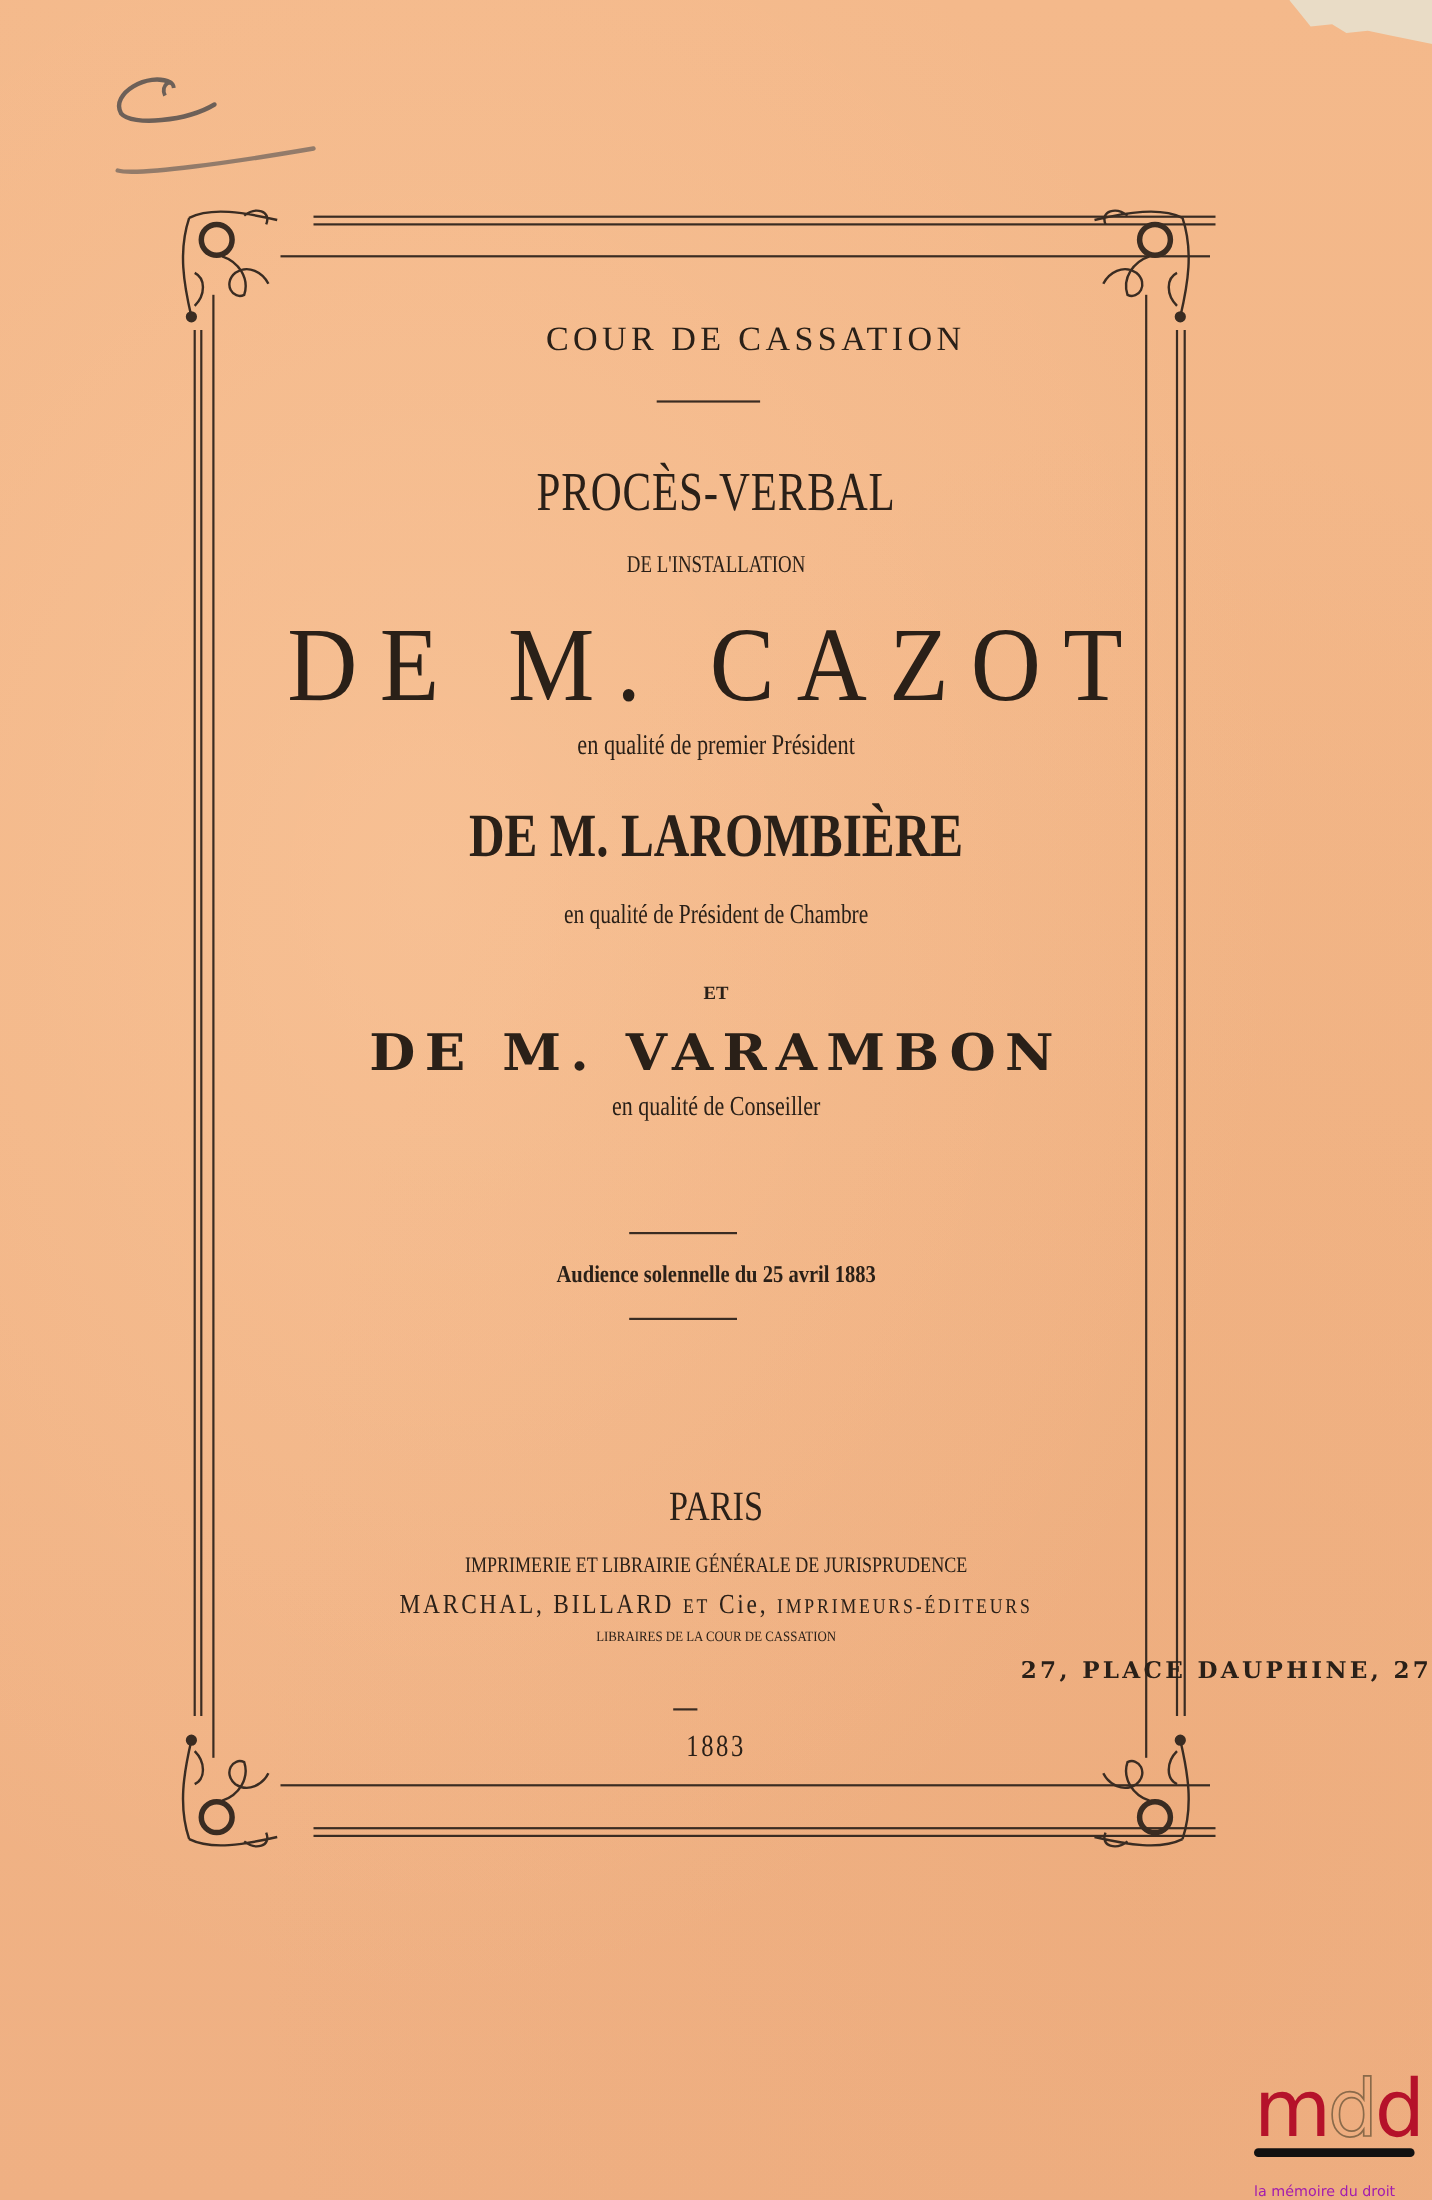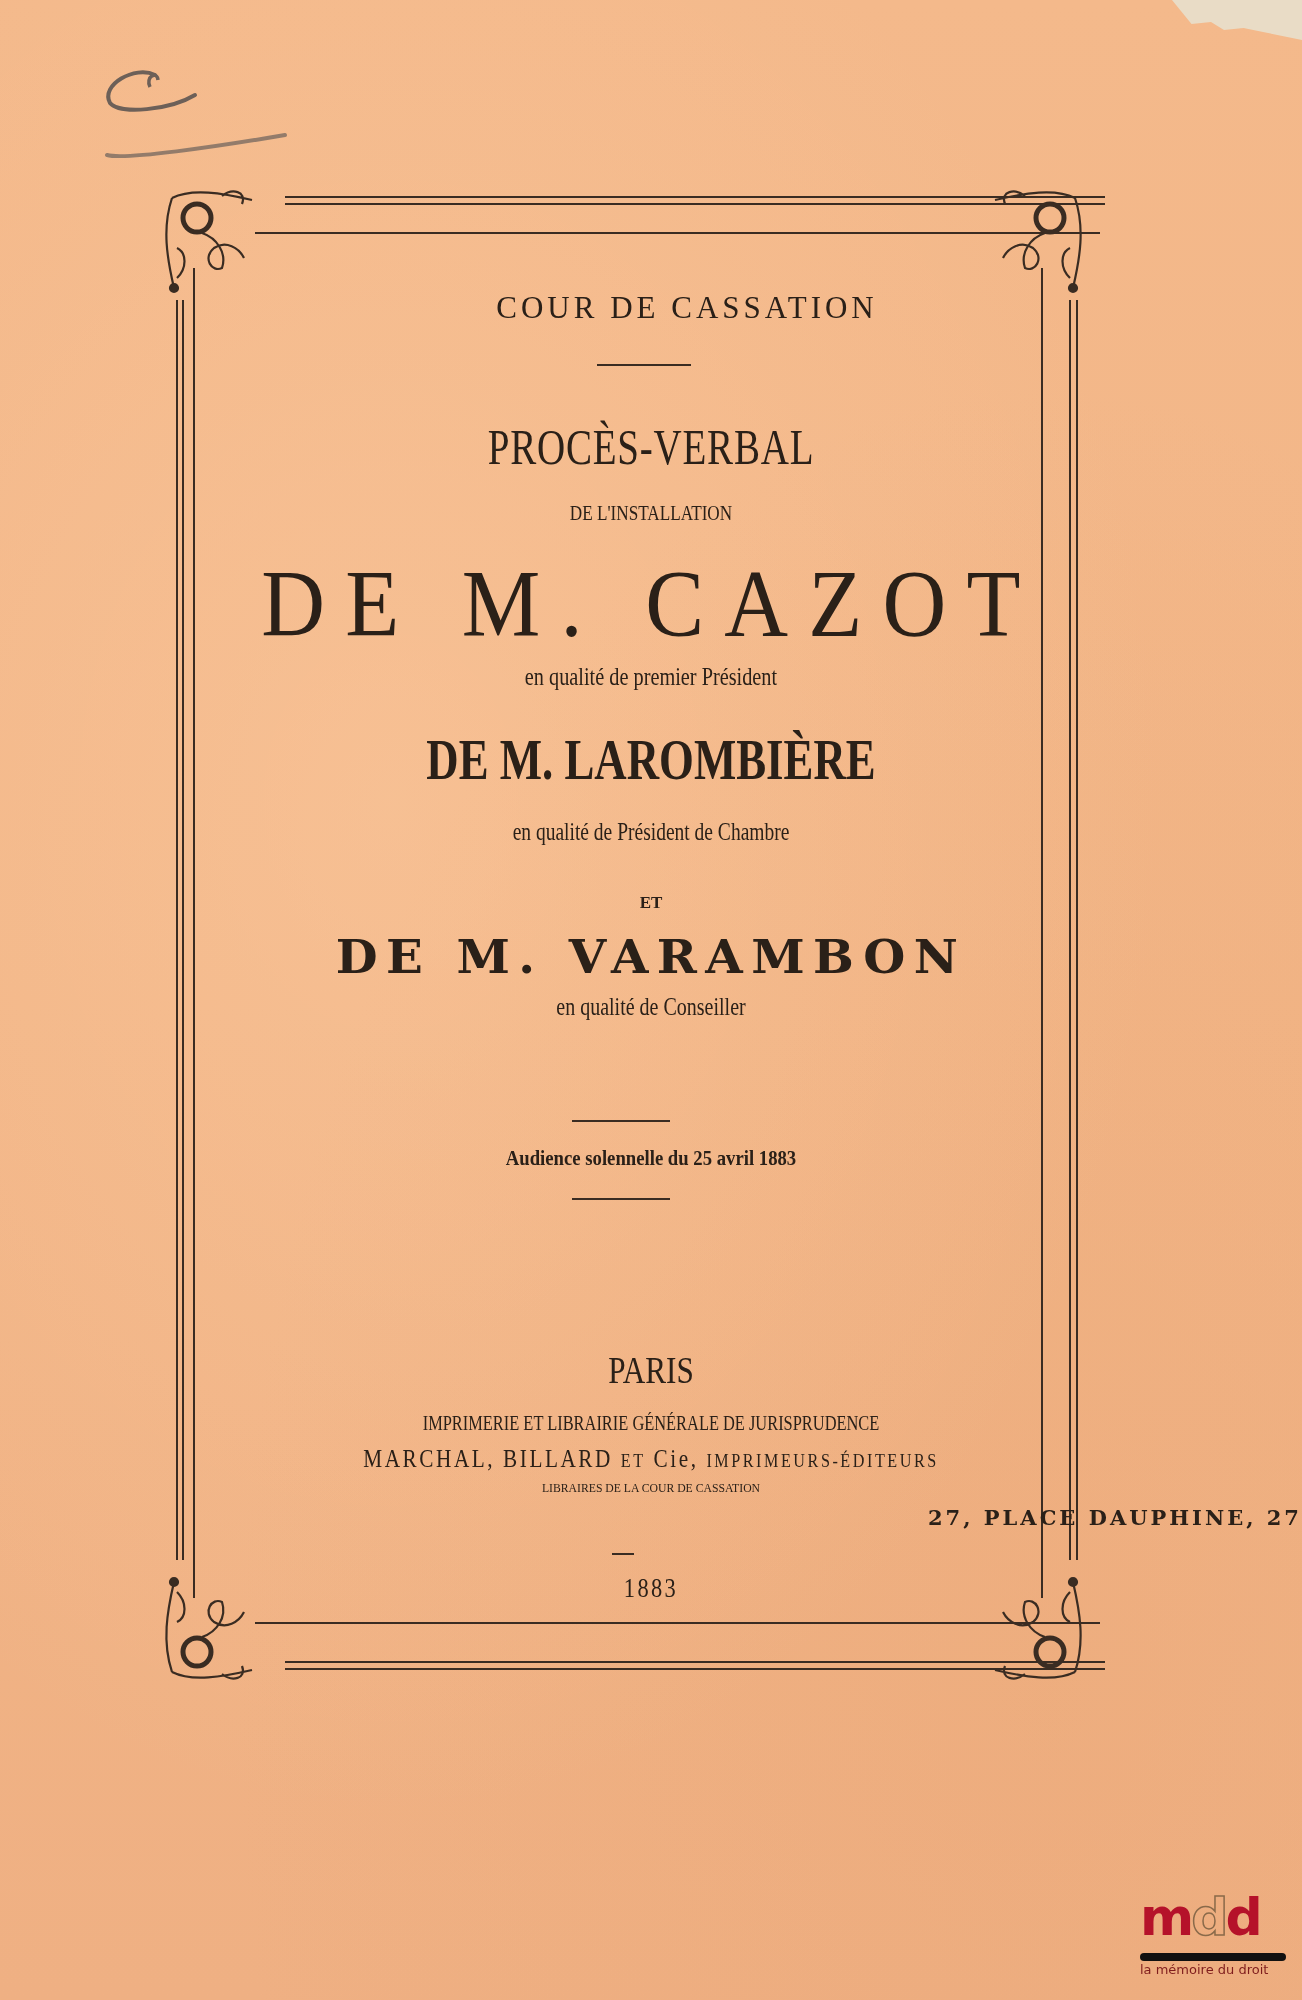--- a/index.html
+++ b/index.html
@@ -42,24 +42,24 @@
   .audience { top: 1145px; font-size: 22px; font-weight: bold; transform: scaleX(0.85); }
   .paris { top: 1348px; font-size: 38px; transform: scaleX(0.82); }
   .imprim { top: 1412px; font-size: 20px; transform: scaleX(0.82); }
   .marchal { top: 1445px; font-size: 25px; letter-spacing: 3px; transform: scaleX(0.85); }
   .marchal .sc { font-size: 19px; }
   .librair { top: 1480px; font-size: 13px; transform: scaleX(0.9); }
   .place { top: 1505px; font-size: 21px; font-weight: bold; letter-spacing: 3px; font-family: "DejaVu Serif", serif; text-align: right; }
   .year { top: 1572px; font-size: 28px; letter-spacing: 3px; transform: scaleX(0.8); }
 
   .logo { position: absolute; left: 1140px; top: 1885px; width: 150px; }
-  .logo-mark { font-family: "DejaVu Sans", sans-serif; font-size: 52px; font-weight: bold; color: #b5122a; line-height: 64px; letter-spacing: -3px; }
+  .logo-mark { font-family: "DejaVu Sans", sans-serif; font-size: 72px; font-weight: normal; color: #b5122a; line-height: 64px; letter-spacing: -3px; }
   .logo-mark .d-outline { color: transparent; -webkit-text-stroke: 1.5px #8a6a4a; }
   .logo-bar { width: 146px; height: 8px; background: #111; border-radius: 4px; margin-top: 4px; }
-  .logo-tag { font-family: "DejaVu Sans", sans-serif; font-size: 13px; color: #7f1d1d; margin-top: 1px; white-space: nowrap; }
+  .logo-tag { font-family: "DejaVu Sans", sans-serif; font-size: 13px; color: #a21caf; margin-top: 24px; white-space: nowrap; }
 </style>
 </head>
 <body>
 
 <div class="paper"></div>
 <div class="tear"></div>
 
 <svg class="pencil" viewBox="0 0 220 110">
   <path d="M60 20 C 40 10, 5 30, 15 48 C 25 60, 75 55, 100 40" fill="none" stroke="#6d6058" stroke-width="4" stroke-linecap="round"></path>
   <path d="M55 32 C 50 22, 62 15, 63 25" fill="none" stroke="#6d6058" stroke-width="3.5"></path>

